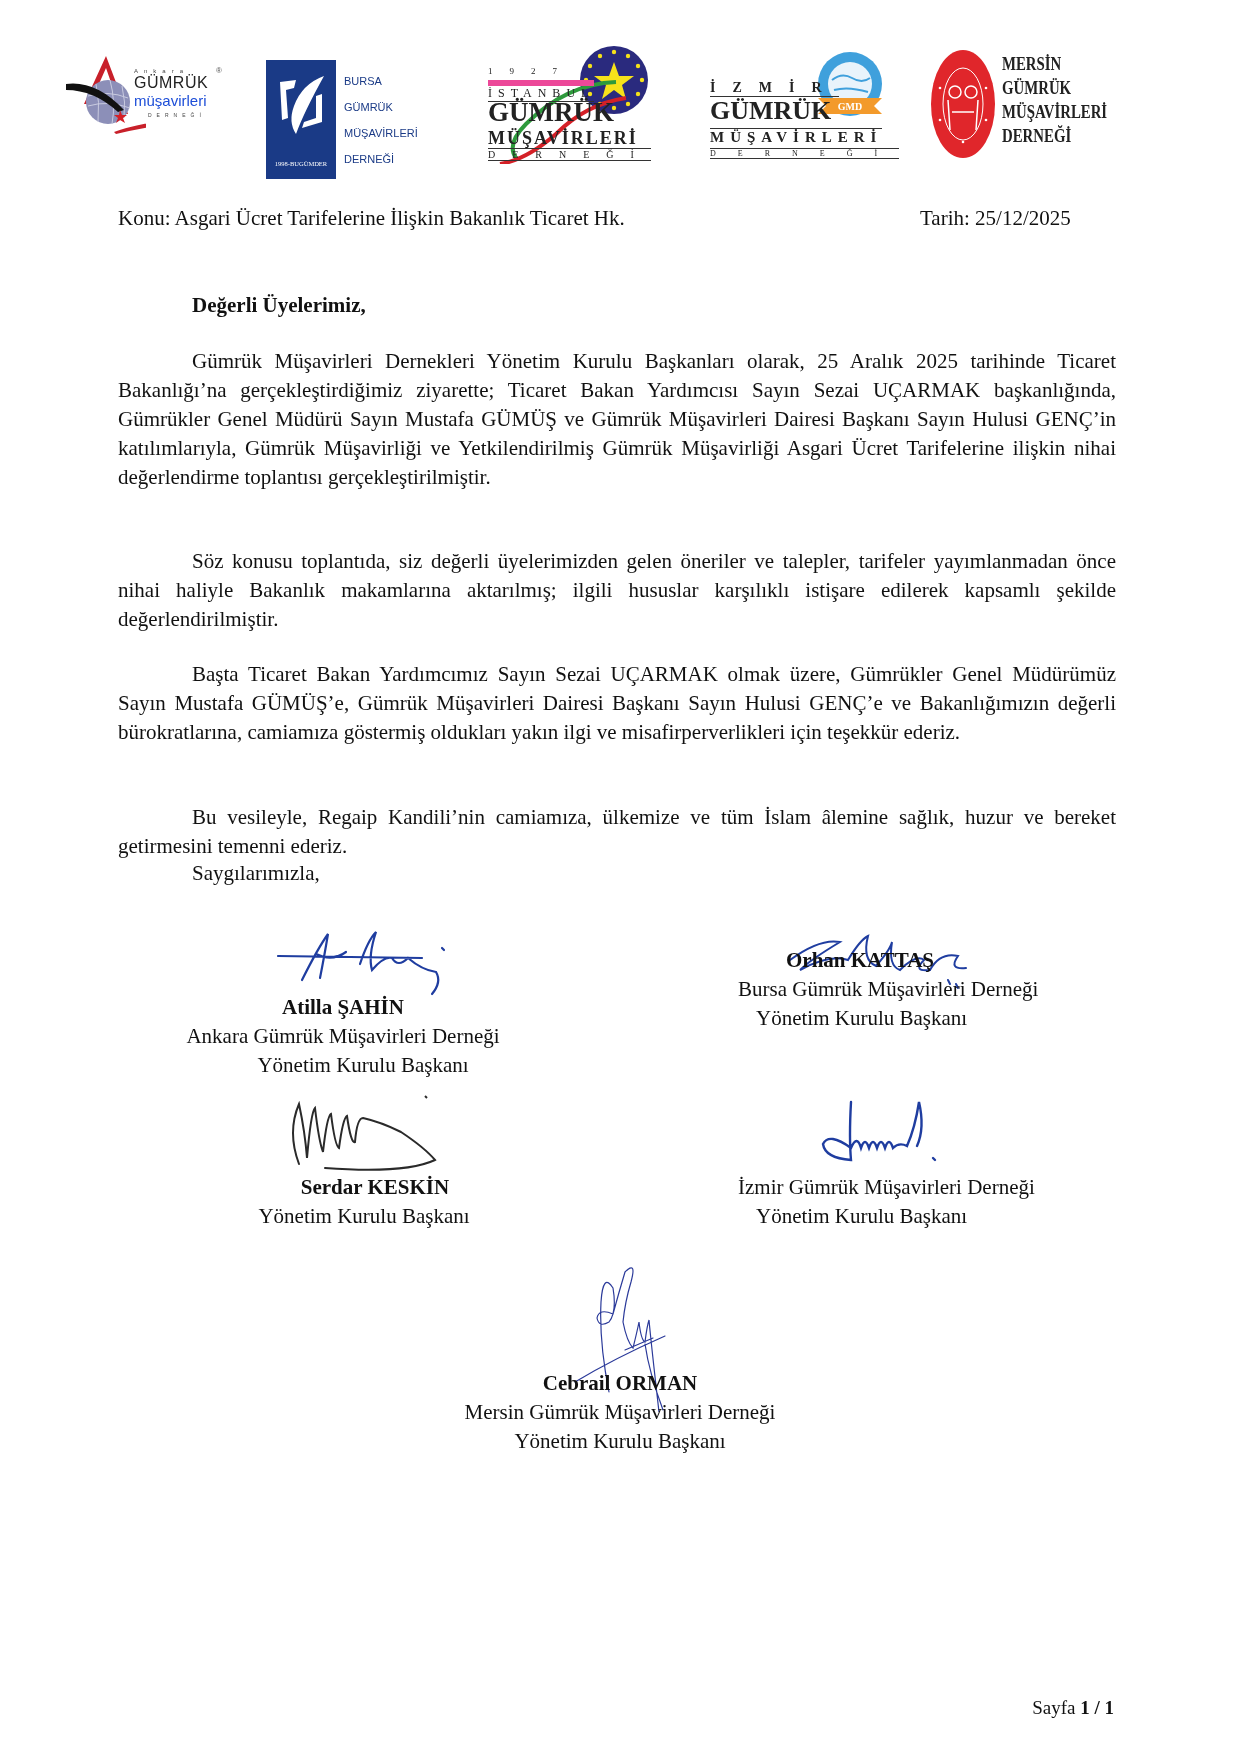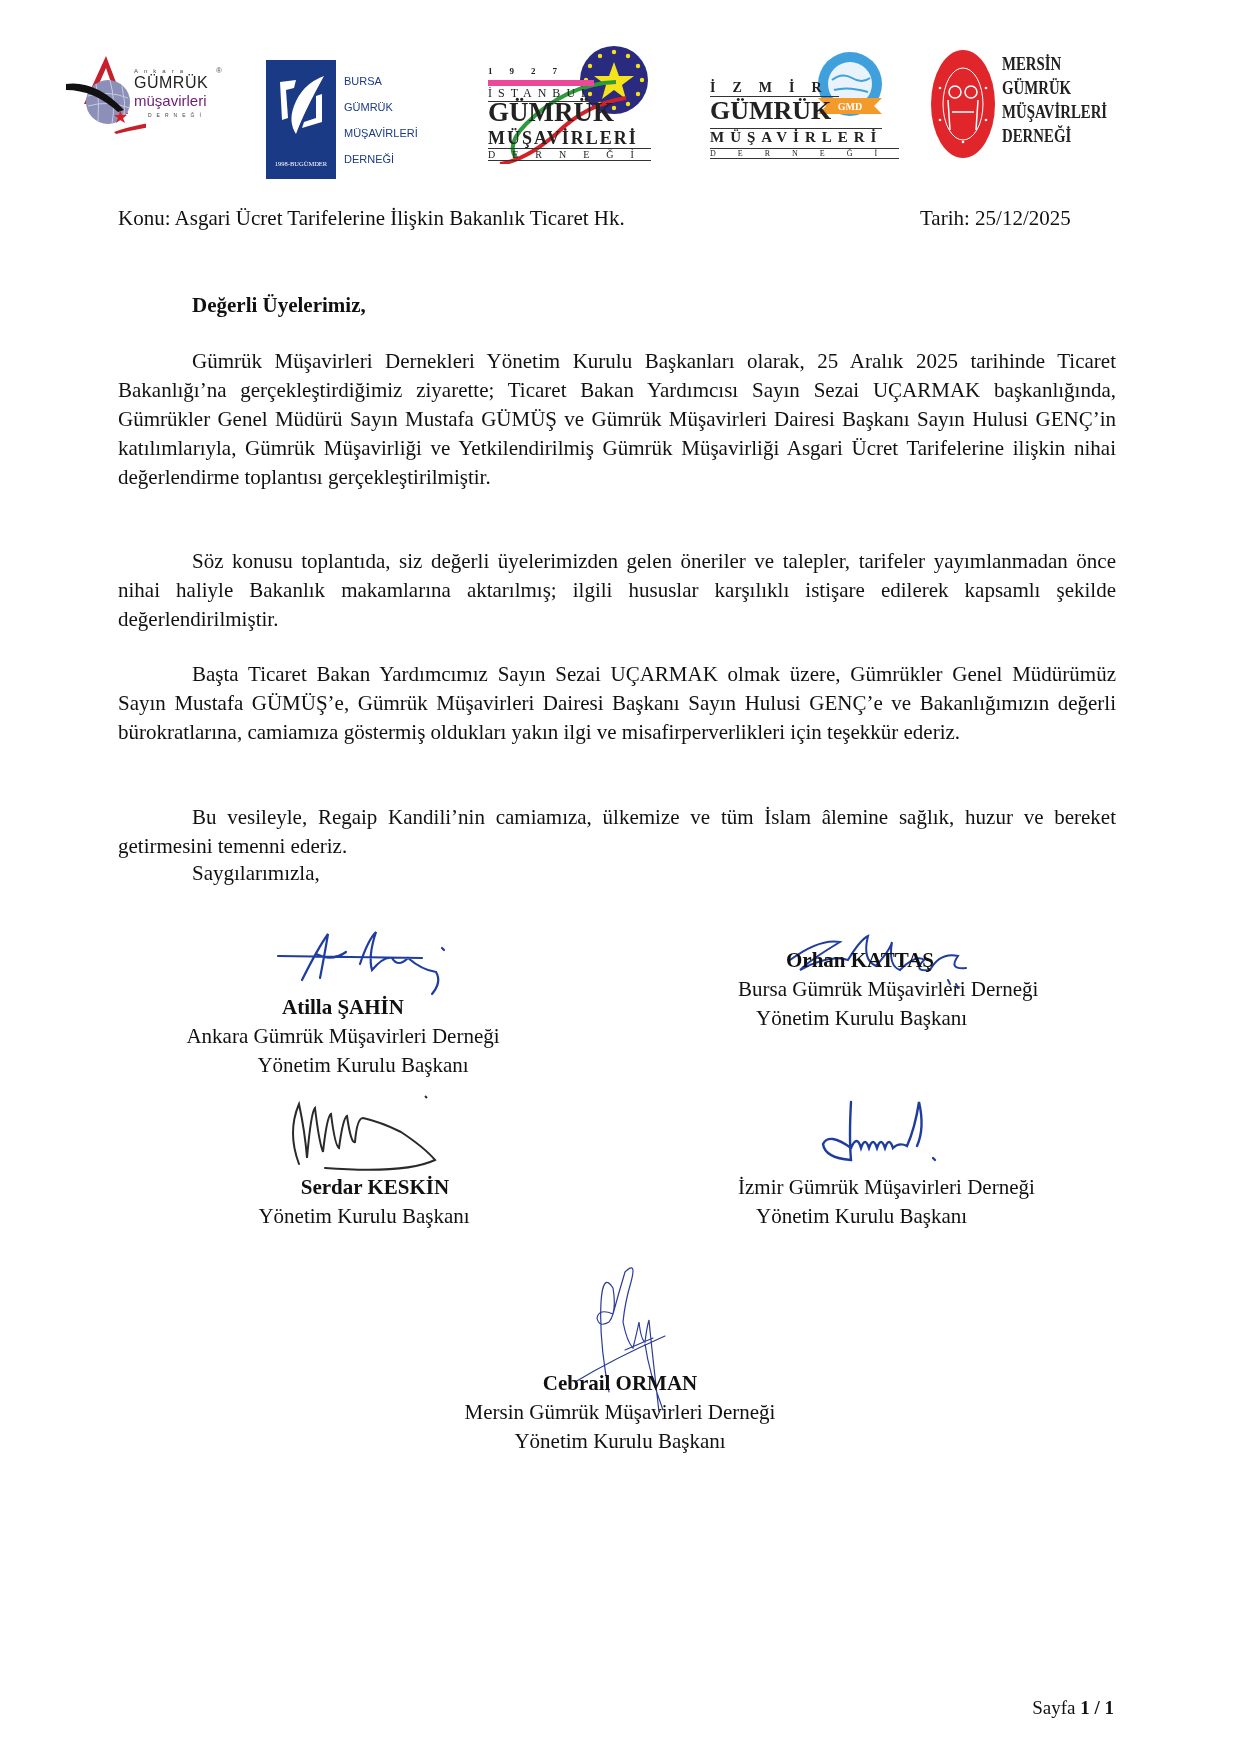--- a/index.html
+++ b/index.html
@@ -5,31 +5,31 @@
   html, body { margin: 0; padding: 0; background: #ffffff; }
   body { width: 1241px; height: 1755px; position: relative; overflow: hidden;
          font-family: "Liberation Serif", "DejaVu Serif", serif; color: #111; }
   .abs { position: absolute; }
 
   
   .logo { position: absolute; }
   .ankara { left: 66px; top: 54px; width: 160px; height: 80px; }
   .ankara .txt-small { position:absolute; left:68px; top:14px; font-family:"Liberation Sans",sans-serif; font-size:6px; letter-spacing:6px; color:#444; }
   .ankara .txt-gumruk { position:absolute; left:68px; top:20px; font-family:"Liberation Sans",sans-serif; font-size:16px; color:#222; letter-spacing:0.5px; }
-  .ankara .txt-mus { position:absolute; left:68px; top:38px; font-family:"Liberation Sans",sans-serif; font-size:15px; color:#701a75; }
+  .ankara .txt-mus { position:absolute; left:68px; top:38px; font-family:"Liberation Sans",sans-serif; font-size:15px; color:#1d4ed8; }
   .ankara .txt-der { position:absolute; left:82px; top:58px; font-family:"Liberation Sans",sans-serif; font-size:5px; letter-spacing:5px; color:#444; }
   .ankara .reg { position:absolute; left:150px; top:12px; font-size:8px; color:#555; font-family:"Liberation Sans",sans-serif; }
 
   .bursa { left: 266px; top: 60px; width: 150px; height: 120px; }
   .bursa .box { position:absolute; left:0; top:0; width:70px; height:119px; background:#1a3a86; }
   .bursa .box .year { position:absolute; left:0; right:0; bottom:12px; text-align:center; color:#fff; font-size:6.5px; font-family:"Liberation Serif",serif; }
   .bursa .side { position:absolute; left:78px; top:8px; color:#1a3a86; font-family:"Liberation Sans",sans-serif; font-size:11px; line-height:26px; }
 
   .istanbul { left: 486px; top: 44px; width: 165px; height: 120px; }
-  .istanbul .digits { position:absolute; left:2px; top:22px; font-size:9px; letter-spacing:17px; font-weight:bold; color:#222; }
+  .istanbul .digits { position:absolute; left:2px; top:22px; font-size:9px; letter-spacing:17px; font-weight:normal; color:#222; }
   .istanbul .city { position:absolute; left:2px; top:36px; font-size:12px; letter-spacing:6px; color:#222; border-top:6px solid #ec4899; border-bottom:1px solid #333; }
   .istanbul .g { position:absolute; left:2px; top:55px; font-size:27px; font-weight:bold; color:#222; line-height:27px; }
   .istanbul .m { position:absolute; left:2px; top:84px; font-size:18px; font-weight:bold; letter-spacing:2px; color:#222; }
   .istanbul .d { position:absolute; left:2px; top:104px; font-size:10px; letter-spacing:17px; color:#222; border-top:1px solid #333; border-bottom:1px solid #333; line-height:11px; }
 
   .izmir { left: 710px; top: 50px; width: 180px; height: 115px; }
   .izmir .city { position:absolute; left:0; top:30px; font-size:14px; letter-spacing:17px; font-weight:bold; color:#222; border-bottom:1px solid #333; }
   .izmir .g { position:absolute; left:0; top:47px; font-size:26px; font-weight:bold; color:#222; line-height:28px; }
   .izmir .m { position:absolute; left:0; top:78px; font-size:15px; font-weight:bold; letter-spacing:6px; color:#222; border-top:1px solid #333; }
   .izmir .d { position:absolute; left:0; top:98px; font-size:8px; letter-spacing:22px; color:#222; border-top:1px solid #333; border-bottom:1px solid #333; }

